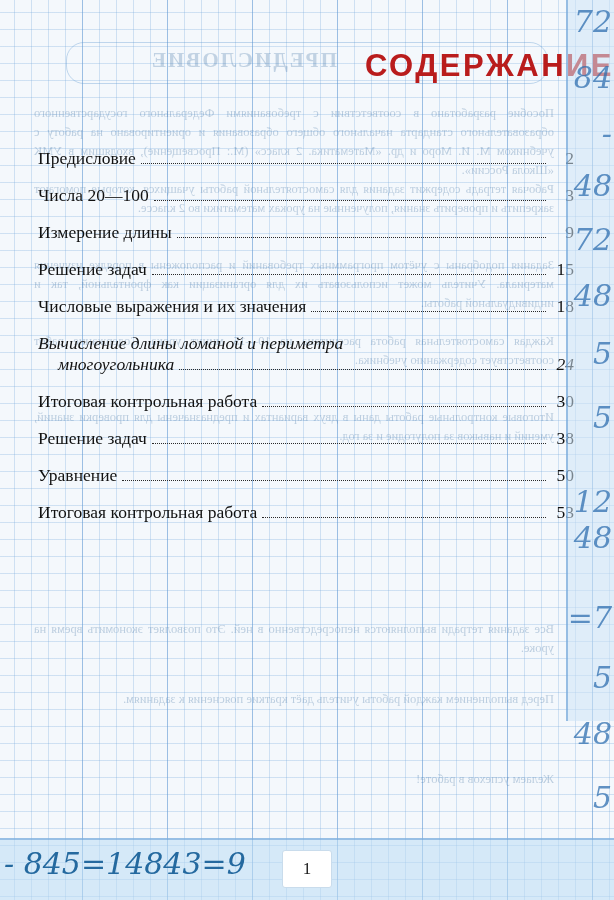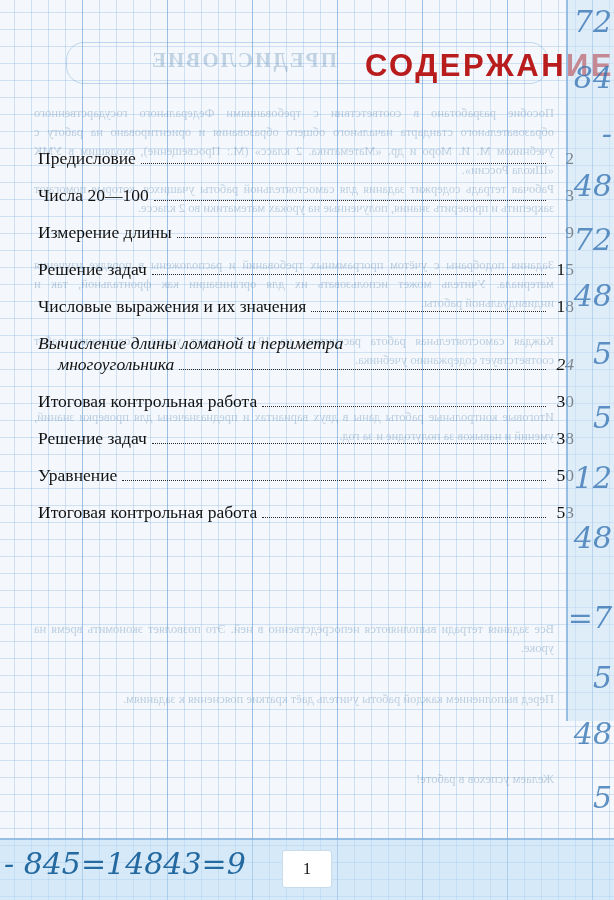--- a/index.html
+++ b/index.html
@@ -304,21 +304,21 @@
 
   <div class="right-strip">
     <span class="strip-digit" style="top:4px;">72</span>
     <span class="strip-digit" style="top:60px;">84</span>
     <span class="strip-digit" style="top:116px;">-</span>
     <span class="strip-digit" style="top:168px;">48</span>
     <span class="strip-digit" style="top:222px;">72</span>
     <span class="strip-digit" style="top:278px;">48</span>
     <span class="strip-digit" style="top:336px;">5</span>
     <span class="strip-digit" style="top:400px;">5</span>
-    <span class="strip-digit" style="top:460px;">12</span>
+    <span class="strip-digit" style="top:484px;">12</span>
     <span class="strip-digit" style="top:520px;">48</span>
     <span class="strip-digit" style="top:600px;">=7</span>
     <span class="strip-digit" style="top:660px;">5</span>
     <span class="strip-digit" style="top:716px;">48</span>
     <span class="strip-digit" style="top:780px;">5</span>
   </div>
 
   <div class="bottom-band">
     <span class="hand-math hand-left">- 845=14843=9</span>
   </div>

